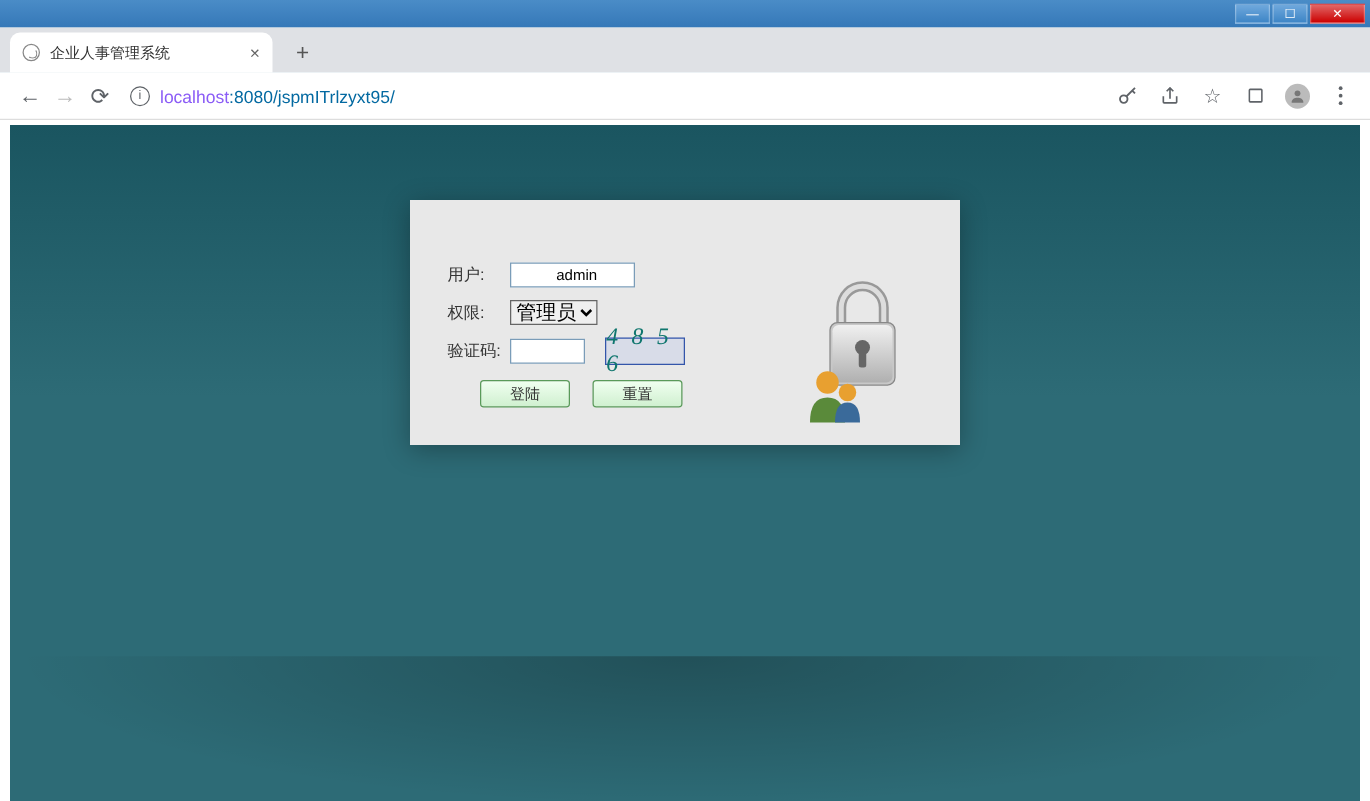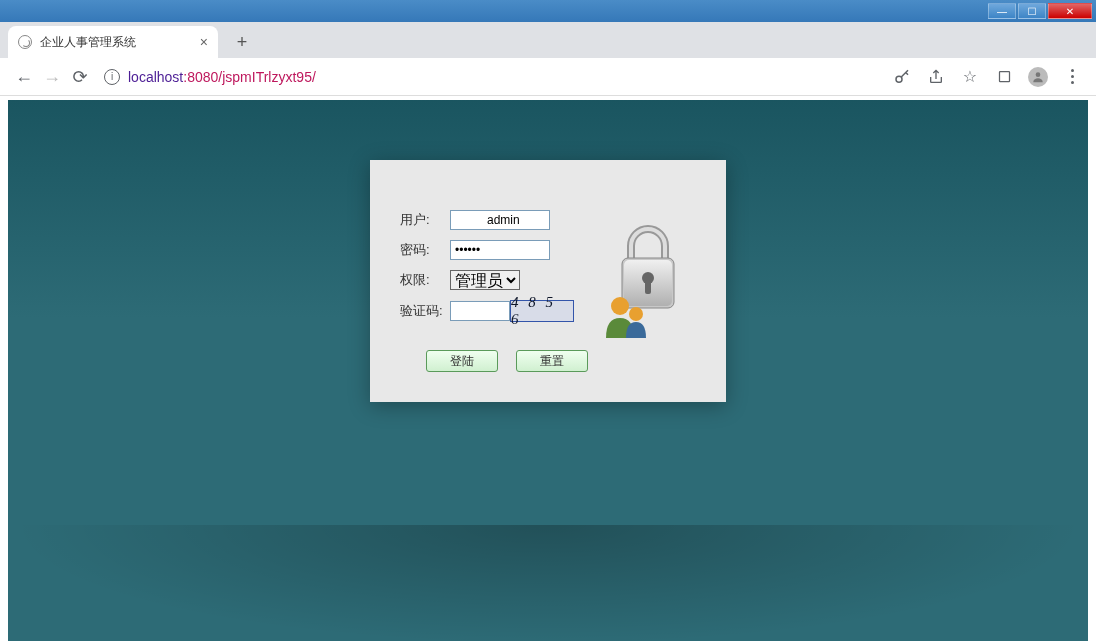--- a/index.html
+++ b/index.html
@@ -20,42 +20,42 @@
     .tab-close { margin-left: auto; font-size: 14px; color: #666; cursor: pointer; }
     .new-tab { width: 28px; height: 28px; border-radius: 50%; display: flex; align-items: center; justify-content: center; font-size: 18px; color: #555; margin-left: 10px; margin-bottom: 2px; cursor: pointer; }
 
     
     .address-bar { height: 38px; background: #fff; display: flex; align-items: center; padding: 0 10px; border-bottom: 1px solid #ddd; }
     .nav-btn { width: 28px; height: 28px; display: flex; align-items: center; justify-content: center; color: #5f6368; font-size: 18px; cursor: pointer; border-radius: 50%; }
     .nav-btn.disabled { color: #bbb; cursor: default; }
     .url-box { flex: 1; display: flex; align-items: center; margin: 0 10px; height: 28px; }
     .url-info { width: 16px; height: 16px; border: 1px solid #5f6368; border-radius: 50%; display: flex; align-items: center; justify-content: center; font-size: 10px; color: #5f6368; margin-right: 8px; }
     .url-text { font-size: 14px; color: #202124; }
-    .url-host { color: #4c1d95; }
-    .url-path { color: #be185d; }
+    .url-host { color: #8b5cf6; }
+    .url-path { color: #0369a1; }
     .toolbar-right { display: flex; align-items: center; gap: 6px; }
     .tb-icon { width: 28px; height: 28px; display: flex; align-items: center; justify-content: center; color: #5f6368; cursor: pointer; border-radius: 50%; font-size: 16px; }
 
     
     .page { height: 545px; background: linear-gradient(#1a5560, #2d6b76 40%, #2d6b76); position: relative; padding-top: 60px; }
     .page::after { content: ""; position: absolute; bottom: 0; left: 0; right: 0; height: 120px; background: radial-gradient(ellipse at center top, rgba(0,0,0,0.25), transparent 70%); }
     .page-outer { background: #fff; padding: 4px 8px 0; }
     .main-title { text-align: center; font-size: 34px; font-weight: bold; color: #a8e6d9; font-style: italic; margin-bottom: 30px; letter-spacing: 2px; }
 
-    .login-panel { width: 356px; margin: 0 auto; background: #e8e8e8; padding: 50px 30px 30px; position: relative; z-index: 2; box-shadow: 0 4px 20px rgba(0,0,0,0.3); }
+    .login-panel { width: 440px; margin: 0 auto; background: #e8e8e8; padding: 50px 30px 30px; position: relative; z-index: 2; box-shadow: 0 4px 20px rgba(0,0,0,0.3); }
     .form-row { display: flex; align-items: center; margin-bottom: 10px; font-size: 13px; }
     .form-label { width: 50px; text-align: left; color: #333; }
     .text-input { border: 1px solid #7a9cb8; height: 20px; padding: 0 4px; font-size: 12px; background: #fff; }
     .text-input.user { width: 100px; padding-left: 36px; }
     .text-input.pass { width: 100px; }
     .select-input { border: 1px solid #666; height: 20px; font-size: 16px; background: #efefef; }
     .captcha-input { width: 60px; border: 1px solid #7a9cb8; height: 20px; background: #fff; }
-    .captcha-img { width: 64px; height: 22px; border: 1px solid #3355aa; background: #d8dce8; margin-left: 0; display: flex; align-items: center; justify-content: center; font-family: serif; font-style: italic; font-size: 15px; letter-spacing: 3px; color: #0f172a; cursor: pointer; }
+    .captcha-img { width: 64px; height: 22px; border: 1px solid #3355aa; background: #d8dce8; margin-left: 16px; display: flex; align-items: center; justify-content: center; font-family: serif; font-style: italic; font-size: 19px; letter-spacing: 3px; color: #0f766e; cursor: pointer; }
 
-    .btn-row { margin-top: 28px; padding-left: 26px; display: flex; gap: 18px; align-items: flex-end; }
+    .btn-row { margin-top: 12px; padding-left: 26px; display: flex; gap: 18px; align-items: flex-end; }
     .form-btn { width: 72px; height: 22px; background: linear-gradient(#f0fff0, #d0f0d0); border: 1px solid #5a9a5a; border-radius: 3px; font-size: 12px; color: #333; cursor: pointer; }
 
     .lock-decor { position: absolute; right: 30px; top: 60px; }
 
     .menu-dots { display: flex; flex-direction: column; gap: 3px; }
     .menu-dots span { width: 3px; height: 3px; background: #5f6368; border-radius: 50%; }
     .avatar-circle { width: 20px; height: 20px; border-radius: 50%; background: #bbb; display: flex; align-items: center; justify-content: center; }
   </style>
 </head>
 <body>
@@ -124,24 +124,20 @@
 <div class="page-outer">
 <div class="page">
 
   <div class="login-panel">
 
     <div class="form-row">
       <span class="form-label">用户:</span>
       <input class="text-input user" type="text" value="admin" style="">
     </div>
 
-    <div class="form-row">
-      <span class="form-label">密码:</span>
-      <input class="text-input pass" type="text" value="••••••" style="">
-    </div>
 
     <div class="form-row">
       <span class="form-label">权限:</span>
       <select class="select-input">
         <option>管理员</option>
       </select>
     </div>
 
     <div class="form-row">
       <span class="form-label">验证码:</span>

